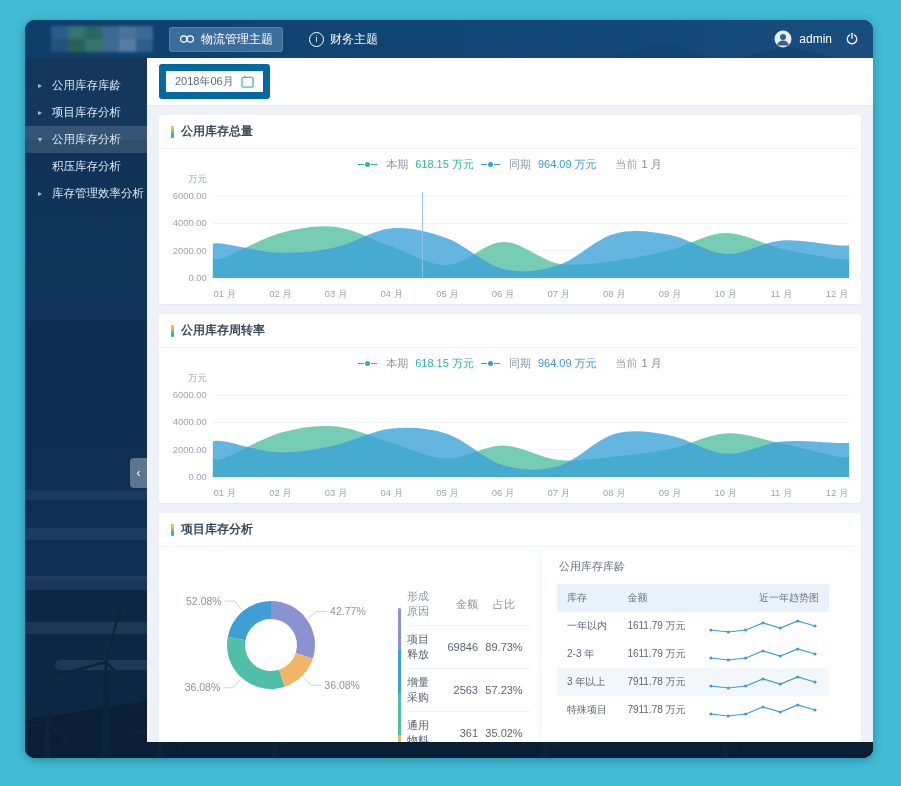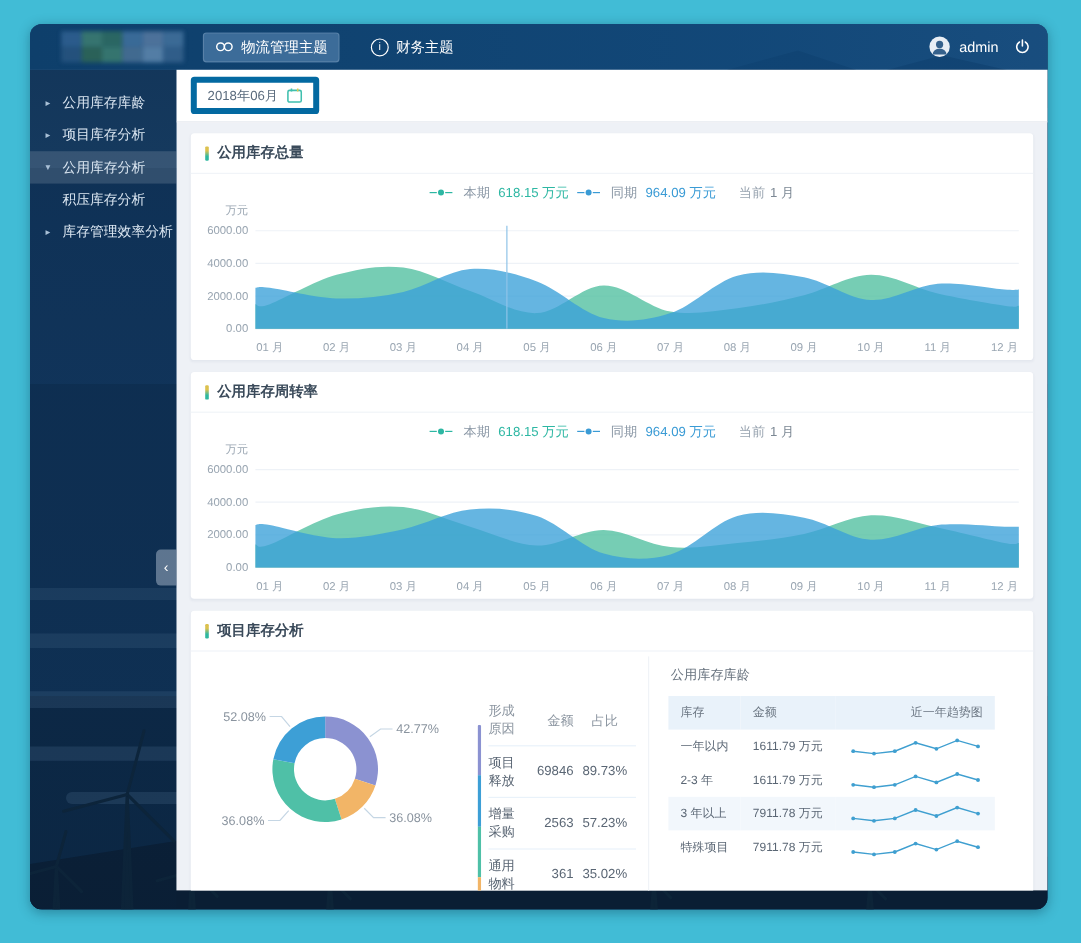--- a/index.html
+++ b/index.html
@@ -48,21 +48,21 @@
   .side-item.sub{padding-left:27px}
   .collapse-handle{
     position:absolute;left:105px;top:438px;width:17px;height:30px;z-index:5;
     background:rgba(190,205,220,.45);border-radius:4px 0 0 4px;cursor:pointer;
     display:flex;align-items:center;justify-content:center;color:#fff;font-size:12px;
   }
 
   
   .content{position:absolute;left:122px;top:38px;right:0;bottom:16px;background:#eef1f6;z-index:3;overflow:hidden}
   .topbar{background:#fff;padding:6px 12px;border-bottom:1px solid #e8ecf1}
-  .datechip{display:inline-flex;align-items:center;gap:7px;border:5px solid #0369a1;border-radius:3px;padding:3px 9px;font-size:11px;color:#5a6b7d;background:#fff;cursor:pointer}
+  .datechip{display:inline-flex;align-items:center;gap:7px;border:7px solid #0369a1;border-radius:3px;padding:3px 9px;font-size:11px;color:#5a6b7d;background:#fff;cursor:pointer}
   .cards{padding:9px 12px 0 12px}
   .card{background:#fff;border-radius:3px;margin-bottom:10px;box-shadow:0 1px 2px rgba(40,60,90,.05)}
   .card-title{display:flex;align-items:center;gap:7px;padding:8px 12px;font-size:12px;font-weight:bold;color:#3a4a5a;border-bottom:1px solid #f1f4f8}
   .accent{width:3px;height:12px;border-radius:1px;background:linear-gradient(#dcc14e 30%,#2fb8a0 70%);flex:none}
 
   .legend{display:flex;justify-content:center;align-items:center;gap:7px;padding-top:8px;font-size:11px;color:#8a97a5}
   .lgi{display:inline-flex;align-items:center;margin-right:2px}
   .lgi i{display:block}
   .lgi .l{width:6px;height:1px}
   .lgi .d{width:5px;height:5px;border-radius:50%;margin:0 1px}

